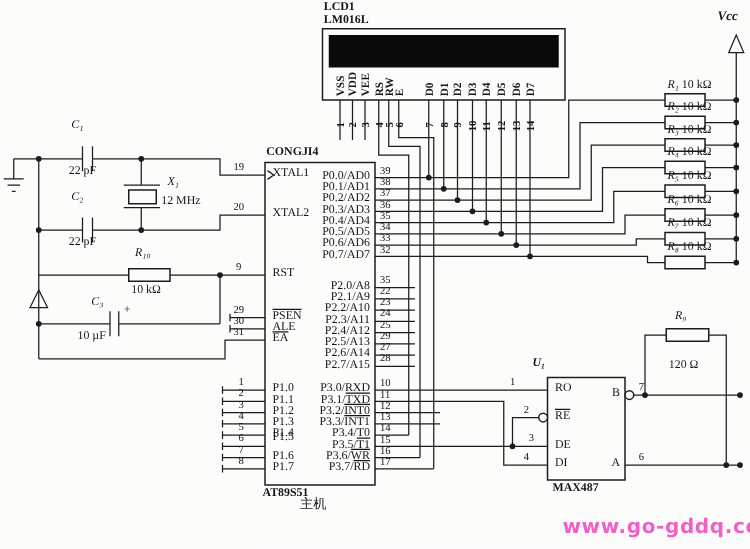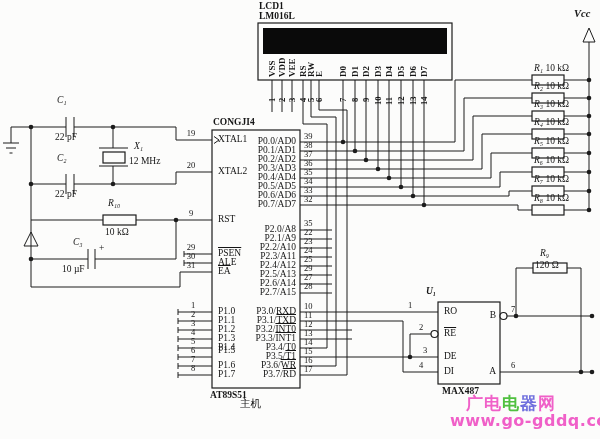--- a/index.html
+++ b/index.html
@@ -270,35 +270,32 @@
   <div class="t" style="left:534px;top:81px"><span class="i">R₂</span> <span>10 kΩ</span></div>
   <div class="t" style="left:534px;top:99px"><span class="i">R₃</span> <span>10 kΩ</span></div>
   <div class="t" style="left:534px;top:117px"><span class="i">R₄</span> <span>10 kΩ</span></div>
   <div class="t" style="left:534px;top:136px"><span class="i">R₅</span> <span>10 kΩ</span></div>
   <div class="t" style="left:534px;top:155px"><span class="i">R₆</span> <span>10 kΩ</span></div>
   <div class="t" style="left:534px;top:174px"><span class="i">R₇</span> <span>10 kΩ</span></div>
   <div class="t" style="left:534px;top:193px"><span class="i">R₈</span> <span>10 kΩ</span></div>
 
   <div class="t i b" style="left:574px;top:9px;font-size:10.5px">Vcc</div>
   <div class="t i" style="left:540px;top:248px">R₉</div>
-  <div class="t" style="left:535px;top:260px">120 Ω</div>
+  <div class="t" style="left:535px;top:287px">120 Ω</div>
 
   <div class="t i b" style="left:426px;top:286px">U₁</div>
   <div class="t b" style="left:442px;top:386px">MAX487</div>
   <div class="t" style="left:444px;top:306px"><span>RO</span><span class="ov"></span></div>
   <div class="t" style="left:444px;top:328px"><span></span><span class="ov">RE</span></div>
   <div class="t" style="left:444px;top:351px"><span>DE</span><span class="ov"></span></div>
   <div class="t" style="left:444px;top:366px"><span>DI</span><span class="ov"></span></div>
   <div class="t" style="left:478px;top:310px;width:18px;text-align:right">B</div>
   <div class="t" style="left:478px;top:366px;width:18px;text-align:right">A</div>
   <div class="t n" style="left:408px;top:301px">1</div>
   <div class="t n" style="left:419px;top:323px">2</div>
   <div class="t n" style="left:423px;top:346px">3</div>
   <div class="t n" style="left:419px;top:361px">4</div>
   <div class="t n" style="left:511px;top:305px">7</div>
   <div class="t n" style="left:511px;top:361px">6</div>
 
-  <div class="t wm1" style="left:466px;top:394px">
-    <span style="color: rgb(240, 96, 200);">广</span><span style="color: rgb(240, 96, 200);">电</span><span style="color: rgb(80, 192, 64);">电</span><span style="color: rgb(112, 112, 221);">器</span><span style="color: rgb(240, 96, 200);">网</span>
-  </div>
   <div class="t wm2" style="left: 450px; top: 412px; color: rgb(240, 96, 200);">www.go-gddq.com</div>
 
 </div>
 
 </body></html>

